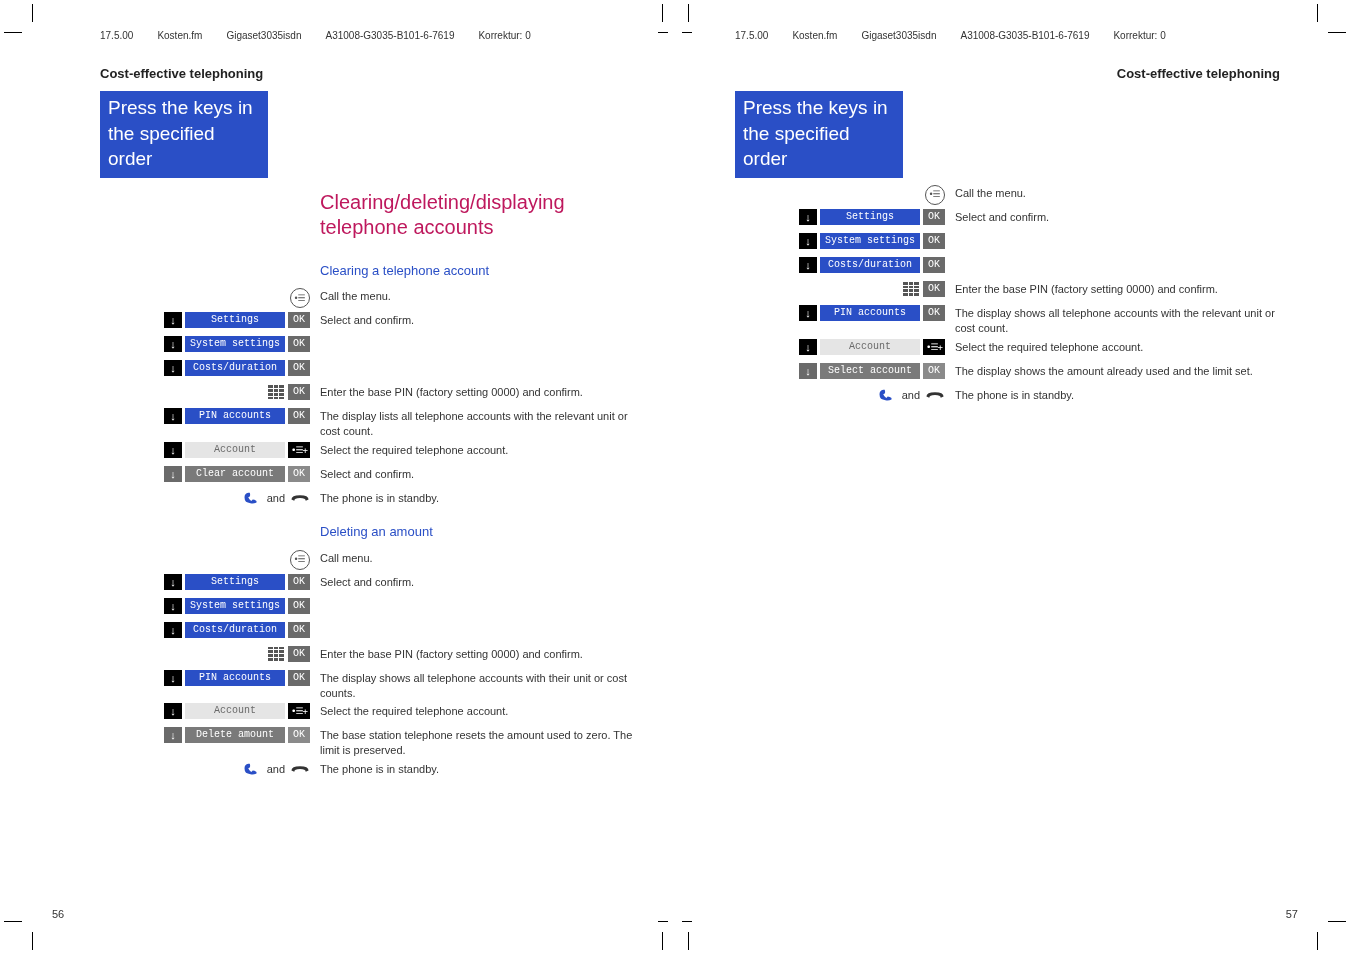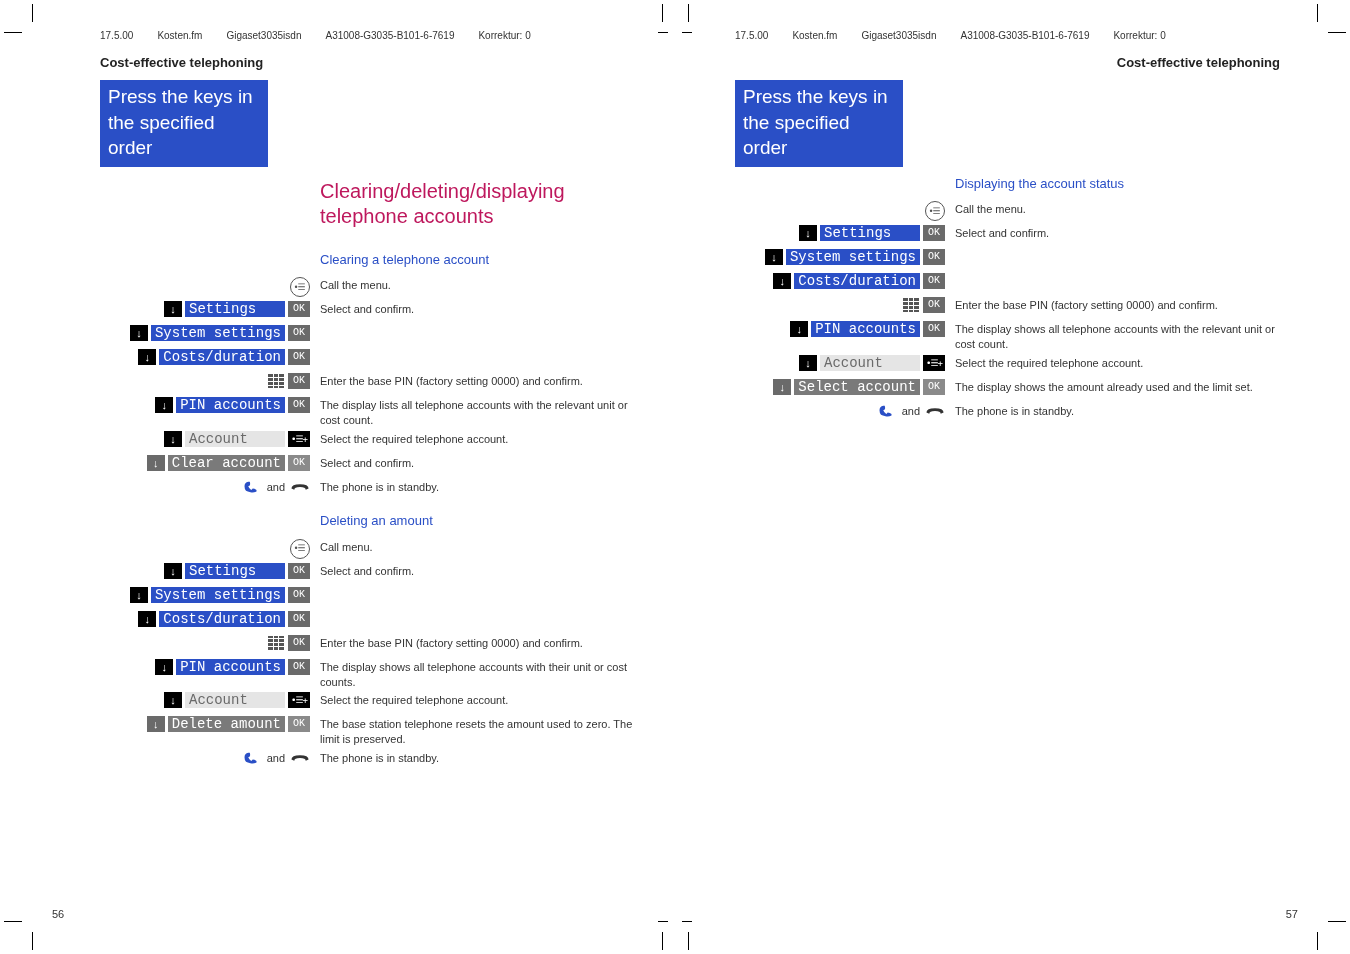--- a/index.html
+++ b/index.html
@@ -24,21 +24,21 @@
     width: 50%;
     height: 100%;
     padding: 30px 50px 30px 50px;
     position: relative;
   }
   .header-line {
     font-size: 10px;
     color: #333;
     display: flex;
     gap: 24px;
-    margin-bottom: 14px;
+    margin-bottom: 25px;
     text-align: right;
   }
   .header-line span { white-space: nowrap; }
   .section-title {
     font-size: 13px;
     font-weight: bold;
     color: #222;
     margin-bottom: 10px;
   }
   .section-title.right { text-align: right; }
@@ -100,27 +100,27 @@
     height: 16px;
     display: flex;
     align-items: center;
     justify-content: center;
     font-size: 11px;
   }
   .k-label {
     background: #2a4fc6;
     color: #fff;
     font-family: "Courier New", monospace;
-    font-size: 14px;
+    font-size: 10px;
     height: 16px;
     line-height: 16px;
     padding: 0 4px;
     white-space: nowrap;
     min-width: 100px;
-    text-align: left;
+    text-align: center;
   }
   .k-label.grey {
     background: #7a7a7a;
   }
   .k-label.white {
     background: #e5e5e5;
     color: #6a6a6a;
     border: none;
   }
   .k-ok {
@@ -459,26 +459,20 @@
       <span>Kosten.fm</span>
       <span>Gigaset3035isdn</span>
       <span>A31008-G3035-B101-6-7619</span>
       <span>Korrektur: 0</span>
     </div>
 
     <div class="section-title right">Cost-effective telephoning</div>
 
     <div class="blue-box">Press the keys in the specified order</div>
 
-    <div class="row">
-      <div class="icons"></div>
-      <div class="text">
-          <h3 class="sub-heading" style="margin-top:0">Displaying the account status</h3>
-        </div>
-    </div>
 
     <div class="row">
       <div class="icons">
           <span class="k-menu"></span>
         </div>
       <div class="text">Call the menu.</div>
     </div>
 
     <div class="row">
       <div class="icons">

